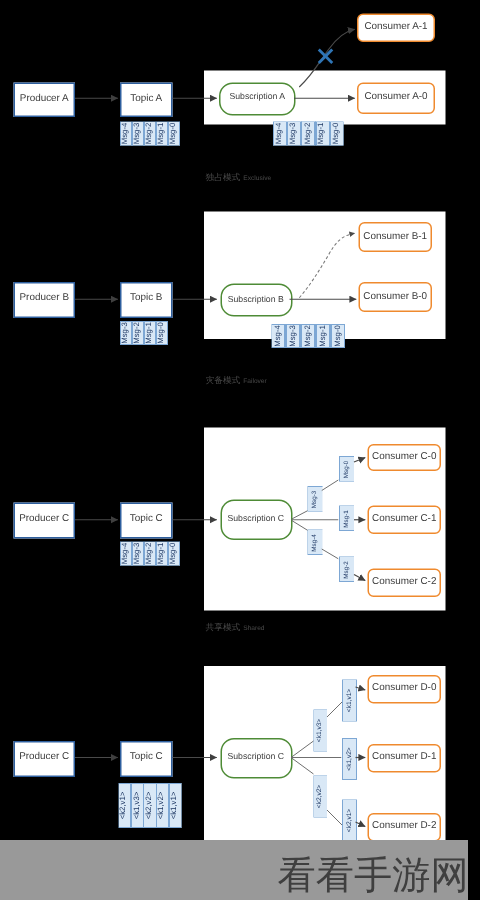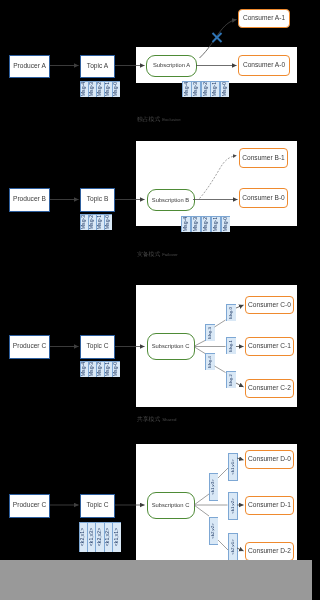--- a/index.html
+++ b/index.html
@@ -358,13 +358,14 @@
 <line x1="218" y1="540" x2="228" y2="550" stroke="#6b6b6b" stroke-width="0.65"></line>
 <line x1="237" y1="458" x2="243.5" y2="460" stroke="#4a4a4a" stroke-width="0.8" marker-end="url(#ah)"></line>
 <line x1="237" y1="505.0" x2="243.5" y2="505.0" stroke="#4a4a4a" stroke-width="0.8" marker-end="url(#ah)"></line>
 <line x1="237" y1="548" x2="243.5" y2="551" stroke="#4a4a4a" stroke-width="0.8" marker-end="url(#ah)"></line>
 </svg>
 <div class="caption" style="left:137px;top:116.5px;font-size:5.8px;"><span>独占模式</span><span class="cap-en">Exclusive</span></div>
 <div class="caption" style="left:137px;top:251.5px;font-size:5.8px;"><span>灾备模式</span><span class="cap-en">Failover</span></div>
 <div class="caption" style="left:137px;top:416.5px;font-size:5.8px;"><span>共享模式</span><span class="cap-en">Shared</span></div>
 <div class="caption" style="left:137px;top:571.5px;font-size:5.8px;"><span>键共享模式</span><span class="cap-en">Key_Shared</span></div>
 <div class="band" style="top:560px;width:312px;height:40px;"></div>
+<div class="wm" style="left:185px;top:570px;font-size:25.5px;line-height:1.12;">看看手游网</div>
 </div>
 
 </body></html>

